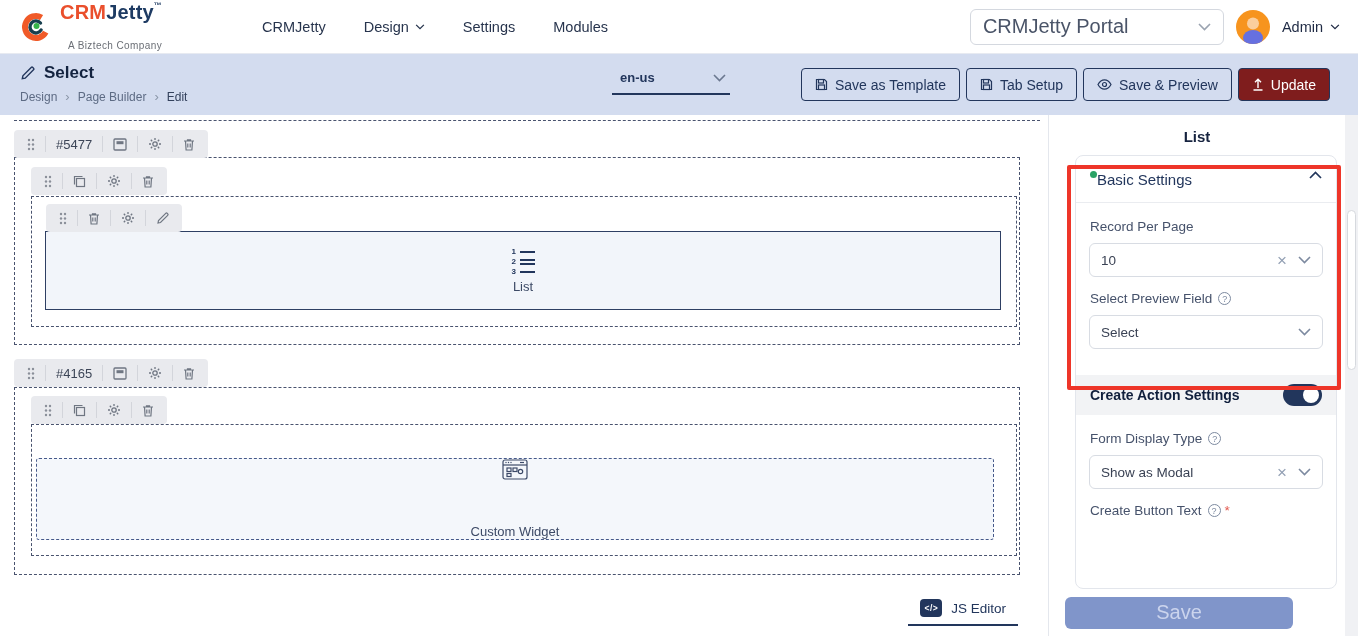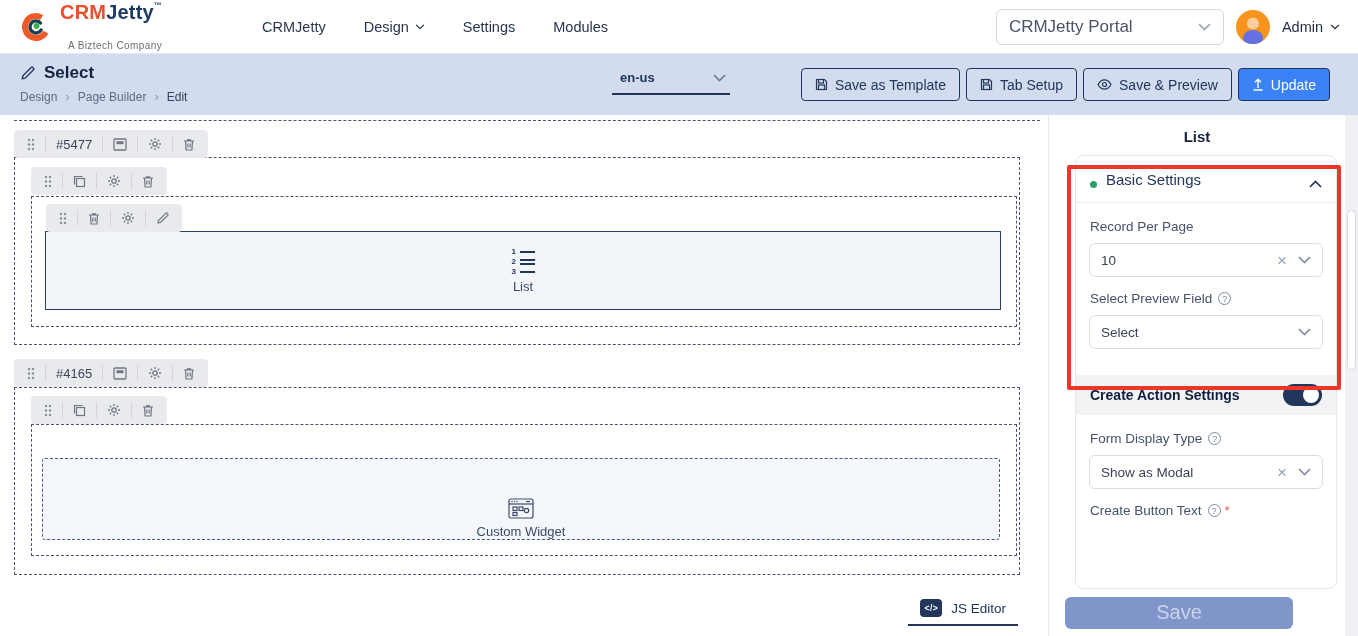--- a/index.html
+++ b/index.html
@@ -11,40 +11,40 @@
   .topnav { position: absolute; top: 0; left: 0; right: 0; height: 54px; background: #fff;
             border-bottom: 1px solid #e7eaf1; display: flex; align-items: center; z-index: 20; }
   .logo { display: flex; align-items: center; gap: 8px; margin-left: 20px; cursor: pointer; }
   .logo-line1 { font-size: 20px; font-weight: bold; line-height: 1; letter-spacing: .2px; }
   .lg1 { color: #EA4F2C; } .lg2 { color: #1E3B63; }
   .logo-tm { font-size: 8px; color: #1E3B63; vertical-align: top; }
   .tagline { font-size: 10px; color: #6b6f76; letter-spacing: .4px; margin-top: 18px; text-align: right; }
   .main-nav { display: flex; gap: 38px; margin-left: 100px; }
   .nav-item { font-size: 14.5px; color: #27344d; display: flex; align-items: center; gap: 6px; cursor: pointer; }
   .tn-right { margin-left: auto; display: flex; align-items: center; gap: 12px; margin-right: 18px; }
-  .portal-select { width: 228px; height: 36px; border: 1px solid #d4d8df; border-radius: 6px; display: flex;
-                   align-items: center; justify-content: space-between; padding: 0 12px; font-size: 17px;
+  .portal-select { width: 254px; height: 36px; border: 1px solid #d4d8df; border-radius: 6px; display: flex;
+                   align-items: center; justify-content: space-between; padding: 0 12px; font-size: 20px;
                    color: #4a5468; cursor: pointer; background: #fff; }
   .chev { color: #9aa3b0; }
   .user-chip { display: flex; align-items: center; gap: 7px; font-size: 14.5px; color: #1f2a44; cursor: pointer; }
 
   
   .page-header { position: absolute; top: 54px; left: 0; right: 0; height: 61px; background: #d3dcef; }
   .ph-left { position: absolute; left: 20px; top: 9px; }
   .ph-title { display: flex; align-items: center; gap: 9px; font-size: 17px; font-weight: bold; color: #13233f; }
   .breadcrumb { display: flex; gap: 8px; margin-top: 6px; font-size: 12px; color: #5d6b84; align-items: center; }
   .bc-sep { color: #8b96a8; font-size: 13px; }
   .bc-last { color: #33415c; }
   .locale-select { position: absolute; left: 612px; top: 16px; width: 118px; display: flex; align-items: center;
                    justify-content: space-between; padding: 0 4px 8px 8px; border-bottom: 2px solid #22365C;
                    color: #22365C; font-weight: bold; font-size: 13px; cursor: pointer; }
   .ph-buttons { position: absolute; right: 28px; top: 14px; display: flex; gap: 6px; }
   .btn { height: 33px; display: flex; align-items: center; gap: 7px; padding: 0 13px; border: 1px solid #22365C;
          border-radius: 4px; background: transparent; color: #22365C; font-size: 14px; font-family: inherit; cursor: pointer; }
-  .btn.primary { background: #3b82f6; color: #fff; text-align: center; }
+  .btn.primary { background: #7f1d1d; color: #fff; text-align: center; }
 
   
   .canvas { position: absolute; left: 0; top: 115px; width: 1048px; height: 521px; background: #fff; }
   .dashed-topline { position: absolute; left: 14px; right: 8px; top: 5px; border-top: 1px dashed #49536e; }
   .tb { position: absolute; display: flex; align-items: center; height: 28px; background: #e9eaee;
         border-radius: 4px; padding: 12px 3px; z-index: 3; }
   .tb > * { display: flex; align-items: center; justify-content: center; padding: 0 10px; height: 16px; }
   .tb > * + * { border-left: 1px solid #d3d5db; }
   .tb-id { font-size: 13px; color: #3c4557; }
   .tbi { cursor: pointer; }
@@ -54,41 +54,41 @@
   #sec2 { left: 14px; top: 272px; width: 1006px; height: 188px; }
   #row2 { left: 31px; top: 309px; width: 986px; height: 132px; }
   #tb-sec1 { left: 14px; top: 15px; }
   #tb-row1 { left: 31px; top: 52px; }
   #tb-w1   { left: 46px; top: 89px; }
   #tb-sec2 { left: 14px; top: 244px; }
   #tb-row2 { left: 31px; top: 281px; }
   .widget-box1 { position: absolute; left: 45px; top: 116px; width: 956px; height: 79px; background: #f2f5fa;
                  border: 1px solid #2e3f63; display: flex; flex-direction: column; align-items: center;
                  justify-content: center; gap: 3px; z-index: 2; cursor: pointer; }
-  .widget-box2 { position: absolute; left: 42px; top: 343px; width: 958px; height: 82px; background: #f4f7fb;
+  .widget-box2 { position: absolute; left: 36px; top: 343px; width: 958px; height: 82px; background: #f4f7fb;
                  border: 1px dashed #46598a; border-radius: 3px; display: flex; flex-direction: column;
-                 align-items: center; justify-content: flex-end; gap: 5px; cursor: pointer; }
+                 align-items: center; justify-content: space-between; gap: 5px; cursor: pointer; }
   .widget-label { font-size: 13px; color: #3d4a66; }
   .nl { display: flex; flex-direction: column; gap: 2px; }
   .nl-row { display: flex; align-items: center; gap: 3px; }
   .nl-row b { font-size: 8px; color: #22365C; line-height: 1; width: 5px; }
   .nl-row i { width: 15px; height: 2px; background: #22365C; }
   .nl-row.dbl .bars { display: flex; flex-direction: column; gap: 2px; }
   .js-editor { position: absolute; right: 30px; top: 484px; display: flex; align-items: center; gap: 9px;
                padding: 0 12px 7px 12px; border-bottom: 2px solid #22365C; color: #22365C; font-size: 13.5px; cursor: pointer; }
   .code-ic { background: #22365C; color: #fff; font-size: 8.5px; font-weight: bold; padding: 4px 4px;
              border-radius: 4px; letter-spacing: .5px; }
 
   
   .sidebar { position: absolute; left: 1048px; top: 115px; width: 297px; height: 521px; background: #fff;
              border-left: 1px solid #e4e7ed; }
   .sb-title { text-align: center; font-weight: bold; font-size: 15px; color: #16233f; padding-top: 13px; }
   .acc-card { position: absolute; left: 26px; right: 8px; top: 40px; bottom: 47px; border: 1px solid #e3e6ec;
               border-radius: 8px; overflow: hidden; background: #fff; }
-  .acc-header { display: flex; align-items: flex-end; gap: 9px; padding: 15px 14px 14px; border-bottom: 1px solid #eaecf0; cursor: pointer; }
+  .acc-header { display: flex; align-items: flex-start; padding: 15px 14px 14px; border-bottom: 1px solid #eaecf0; cursor: pointer; }
   .dot { width: 7px; height: 7px; border-radius: 50%; background: #2AA266; }
   .acc-title { font-size: 15px; color: #22365C; flex: 1; }
   .acc-body { padding: 2px 13px 12px; }
   .f-label { font-size: 13.5px; color: #46526b; margin: 14px 1px 9px; display: flex; align-items: center; gap: 6px; }
   .sel { height: 34px; border: 1px solid #d8dce3; border-radius: 6px; display: flex; align-items: center;
          padding: 0 11px; font-size: 13.5px; color: #3a4254; cursor: pointer; background: #fff; }
   .sel .flex1 { flex: 1; }
   .clear-x { color: #93a0b4; font-size: 17px; line-height: 1; margin-right: 11px; cursor: pointer; }
   .sel .chev { color: #7d8aa0; }
   .toggle-row { display: flex; align-items: center; justify-content: space-between; background: #f2f3f5;

